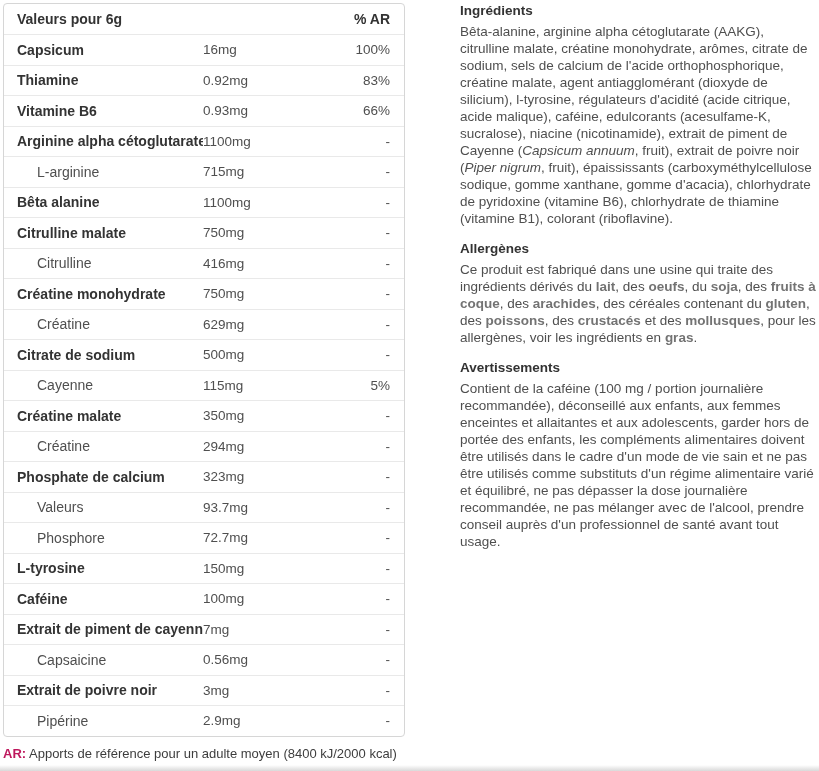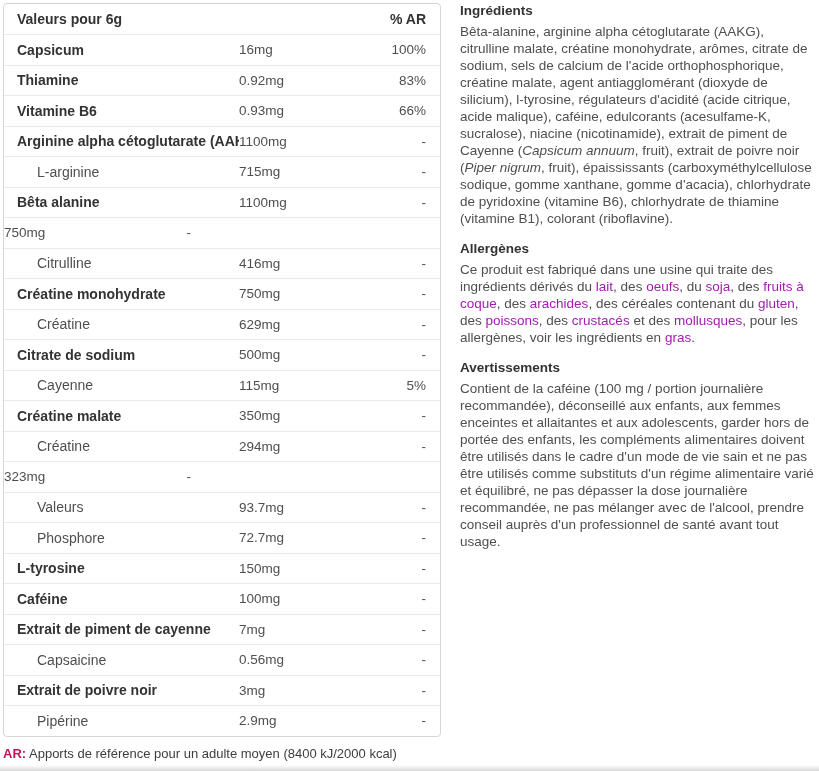--- a/index.html
+++ b/index.html
@@ -4,21 +4,21 @@
 <style>
   html, body { margin: 0; padding: 0; background: #ffffff; }
   body {
     width: 819px; height: 771px; position: relative; overflow: hidden;
     font-family: "Liberation Sans", sans-serif;
     -webkit-font-smoothing: antialiased;
   }
 
   
   .facts-table {
-    position: absolute; left: 3px; top: 3px; width: 438px;
+    position: absolute; left: 3px; top: 3px; width: 402px;
     border: 1px solid #d6d6d6; border-radius: 4px;
     box-sizing: border-box; background: #fff;
   }
   .t-row, .t-header {
     display: flex; align-items: center; box-sizing: border-box;
     height: 30.5px;
   }
   .t-header { height: 30px; }
   .t-row { border-top: 1px solid #e9e9e9; }
   .cell-label {
@@ -50,21 +50,21 @@
     position: absolute; left: 460px; top: 2px; width: 356px;
   }
   .info-section { margin: 0 0 13px 0; }
   .sec-title {
     font-size: 13.5px; font-weight: bold; color: #333333;
     line-height: 17px; margin: 0 0 4px 0;
   }
   .sec-body {
     font-size: 13.5px; color: #4f4f4f; line-height: 17px; margin: 0;
   }
-  .sec-body .b { font-weight: normal; color: #a21caf; }
+  .sec-body .b { font-weight: bold; color: #737373; }
   .sec-body .i { font-style: italic; }
 
   
   .bottom-edge {
     position: absolute; left: 0; bottom: 0; width: 819px; height: 6px;
     background: linear-gradient(to bottom, rgba(255,255,255,0), #d9d9d9);
   }
 </style>
 </head>
 <body>
@@ -105,20 +105,21 @@
     <div class="cell-ar">-</div>
   </div>
 
   <div class="t-row">
     <div class="cell-label">Bêta alanine</div>
     <div class="cell-value">1100mg</div>
     <div class="cell-ar">-</div>
   </div>
 
   <div class="t-row">
+    <div class="cell-label">Citrulline malate</div>
     <div class="cell-value">750mg</div>
     <div class="cell-ar">-</div>
   </div>
 
   <div class="t-row sub">
     <div class="cell-label">Citrulline</div>
     <div class="cell-value">416mg</div>
     <div class="cell-ar">-</div>
   </div>
 
@@ -152,20 +153,21 @@
     <div class="cell-ar">-</div>
   </div>
 
   <div class="t-row sub">
     <div class="cell-label">Créatine</div>
     <div class="cell-value">294mg</div>
     <div class="cell-ar">-</div>
   </div>
 
   <div class="t-row">
+    <div class="cell-label">Phosphate de calcium</div>
     <div class="cell-value">323mg</div>
     <div class="cell-ar">-</div>
   </div>
 
   <div class="t-row sub">
     <div class="cell-label">Valeurs</div>
     <div class="cell-value">93.7mg</div>
     <div class="cell-ar">-</div>
   </div>
 

